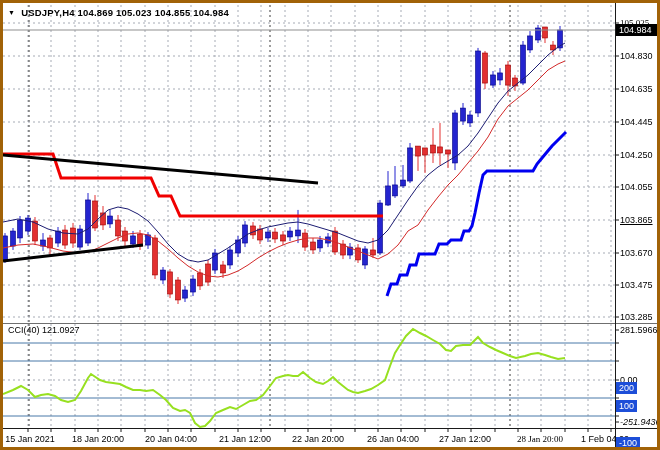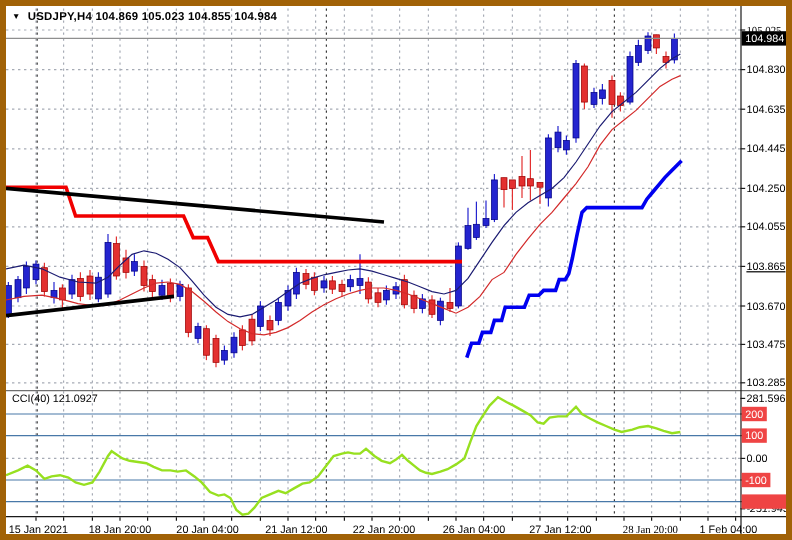--- a/index.html
+++ b/index.html
@@ -1,39 +1,39 @@
 <!DOCTYPE html>
 <html><head>
 <meta charset="utf-8">
 <style>
   html,body{margin:0;padding:0;background:#dfdfdf;}
   .win{
     position:relative;width:660px;height:450px;background:#ffffff;
-    box-sizing:border-box;border:5px solid #a16207;overflow:hidden;
+    box-sizing:border-box;border:3px solid #a16207;overflow:hidden;
     font-family:"Liberation Sans", sans-serif;
   }
   svg{position:absolute;left:0;top:0;}
   .title{
     position:absolute;left:5px;top:3px;height:12px;display:flex;align-items:center;
     font-size:9.5px;font-weight:700;color:#000;letter-spacing:0.2px;white-space:nowrap;z-index:5;
   }
   .title .dd{font-size:7px;margin-right:6px;color:#000;cursor:pointer;}
   .ccilabel{
     position:absolute;left:5px;top:322px;font-size:9px;color:#000;z-index:5;white-space:nowrap;
   }
   .paxlabel{
     position:absolute;left:617px;transform:translateY(-50%);
     font-size:9px;color:#000;white-space:nowrap;z-index:4;
   }
   .badge{
     position:absolute;left:613px;transform:translateY(-50%);
     font-size:9px;color:#fff;padding:1px 3px 1px 3px;z-index:5;white-space:nowrap;
   }
   .cur{background:#000;width:41px;}
-  .lvl{background:#ef4444;}
+  .lvl{background:#1d4ed8;margin-top:45px;}
   .taxlabel{
     position:absolute;top:431px;transform:translateX(-50%);
     font-size:9px;color:#000;white-space:nowrap;z-index:4;
   }
 </style>
 </head>
 <body>
 
 <div class="win">
   <svg id="cv" width="660" height="450">

